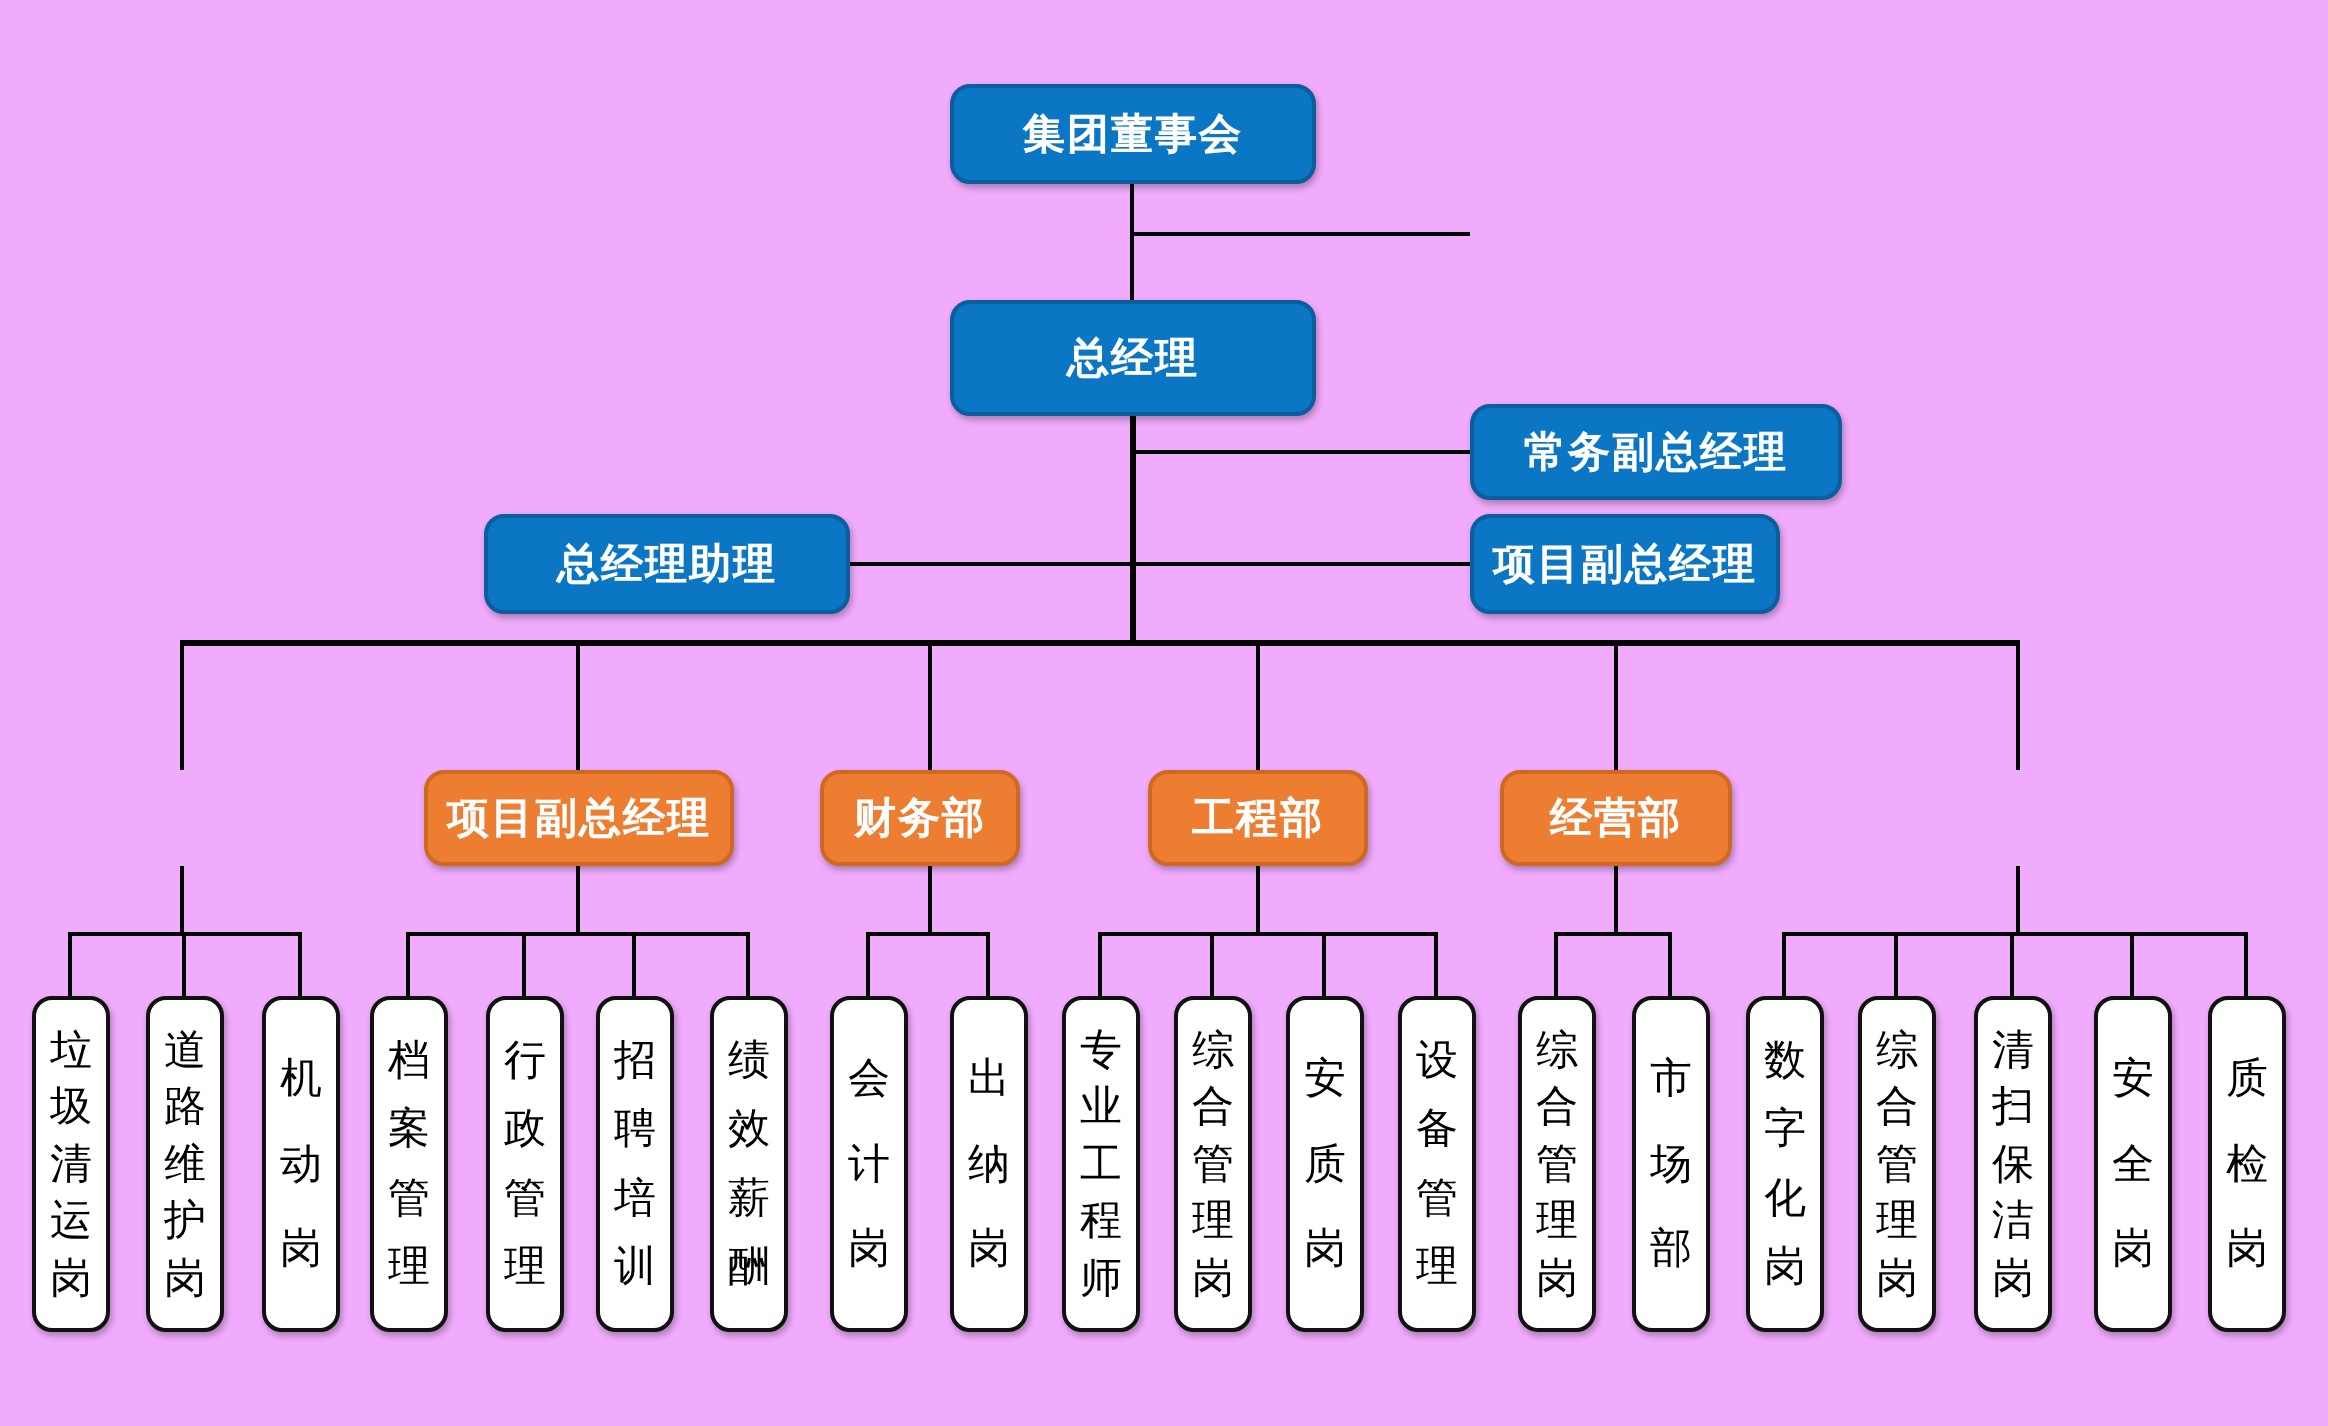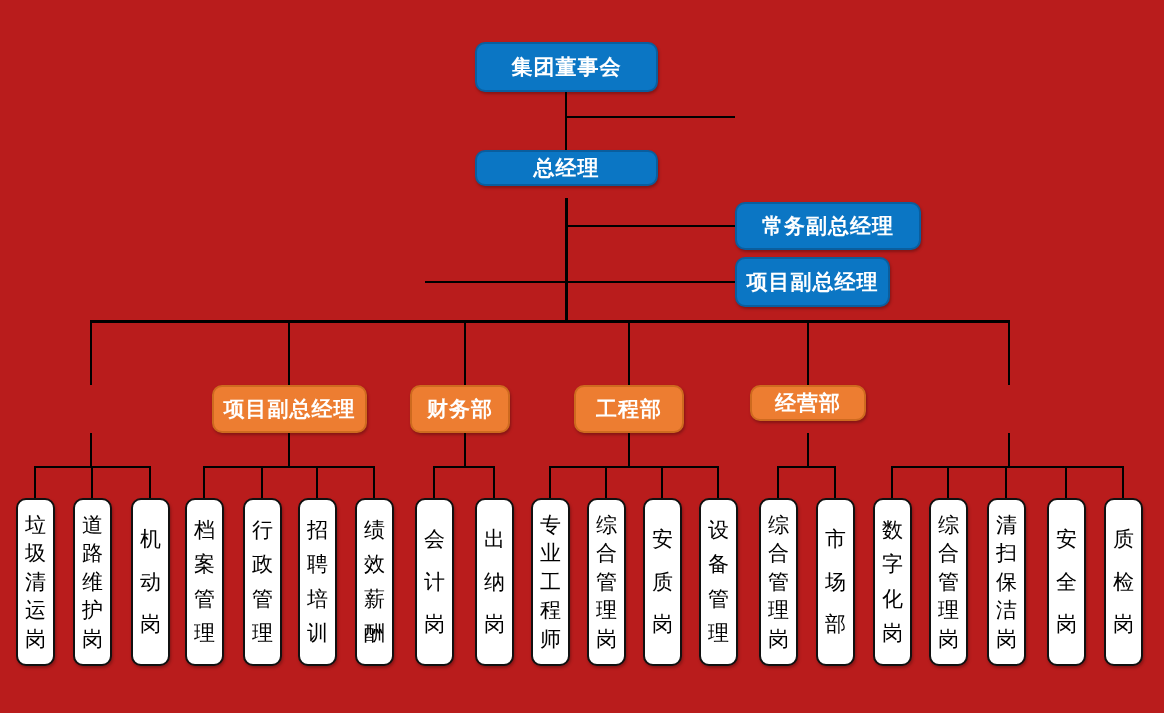--- a/index.html
+++ b/index.html
@@ -1,18 +1,18 @@
 <!DOCTYPE html>
 <html style="--blue: #0B76C4; --blueBorder: #0A5E9E; --orange: #ED7D31; --orangeBorder: #CE6A1F; --line: #000000;"><head>
 <meta charset="utf-8">
 <style>
   html,body{margin:0;padding:0;background:#ffffff;}
   .canvas{
-    position:relative;width:1164px;height:713px;background:#b91c1c;overflow:hidden;
-    font-family:Liberation Serif, serif;
+    position:relative;width:1164px;height:713px;background:#f0abfc;overflow:hidden;
+    font-family:Liberation Sans, sans-serif;
   }
   .node{
     position:absolute;display:flex;align-items:center;justify-content:center;
     border-radius:10px;box-sizing:border-box;text-align:center;
     box-shadow:1px 2px 3px rgba(0,0,0,.28);
   }
   .blue{
     background:var(--blue,#0B76C4);border:2px solid var(--blueBorder,#0A5E9E);
     color:#ffffff;font-weight:700;font-size:21px;letter-spacing:1px;
   }
@@ -86,28 +86,29 @@
   <div class="vl" style="left:717px;top:466px;height:32px;"></div>
   <div class="vl" style="left:777px;top:466px;height:32px;"></div>
   <div class="vl" style="left:834px;top:466px;height:32px;"></div>
   <div class="vl" style="left:891px;top:466px;height:32px;"></div>
   <div class="vl" style="left:947px;top:466px;height:32px;"></div>
   <div class="vl" style="left:1005px;top:466px;height:32px;"></div>
   <div class="vl" style="left:1065px;top:466px;height:32px;"></div>
   <div class="vl" style="left:1122px;top:466px;height:32px;"></div>
 
   <div class="node blue" style="left:475px;top:42px;width:183px;height:50px;">集团董事会</div>
-  <div class="node blue" style="left:475px;top:150px;width:183px;height:36px;">总经理</div>
+  <div class="node blue" style="left:475px;top:150px;width:183px;height:58px;">总经理</div>
   <div class="node blue" style="left:735px;top:202px;width:186px;height:48px;">常务副总经理</div>
+  <div class="node blue" style="left:242px;top:257px;width:183px;height:50px;">总经理助理</div>
   <div class="node blue" style="left:735px;top:257px;width:155px;height:50px;">项目副总经理</div>
 
   <div class="node orange" style="left:212px;top:385px;width:155px;height:48px;">项目副总经理</div>
   <div class="node orange" style="left:410px;top:385px;width:100px;height:48px;">财务部</div>
   <div class="node orange" style="left:574px;top:385px;width:110px;height:48px;">工程部</div>
-  <div class="node orange" style="left:750px;top:385px;width:116px;height:36px;text-align:center;">经营部</div>
+  <div class="node orange" style="left:750px;top:385px;width:116px;height:48px;text-align:center;">经营部</div>
 
   <div class="node white" style="left:16px;top:498px;width:39px;height:168px;">
       <span>垃</span>
       <span>圾</span>
       <span>清</span>
       <span>运</span>
       <span>岗</span>
     </div>
   <div class="node white" style="left:73px;top:498px;width:39px;height:168px;">
       <span>道</span>

